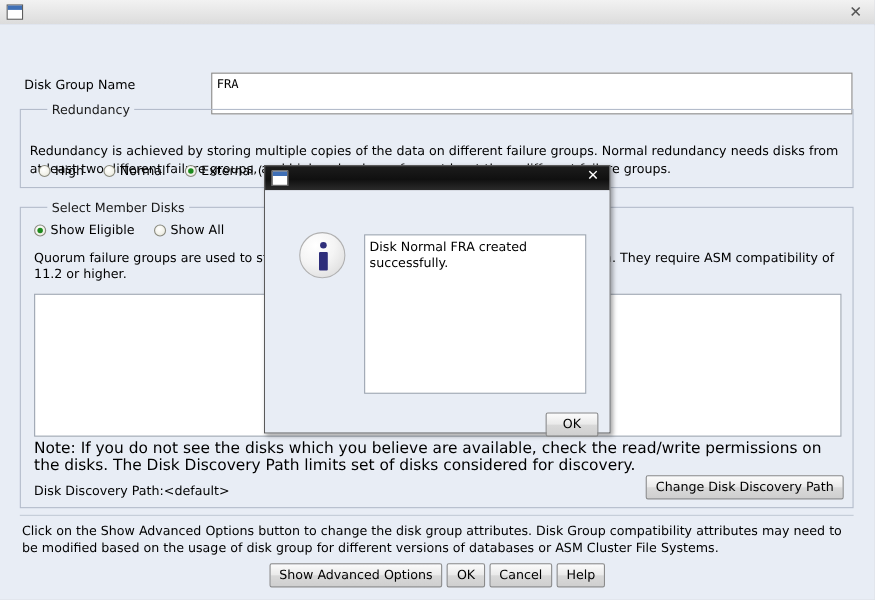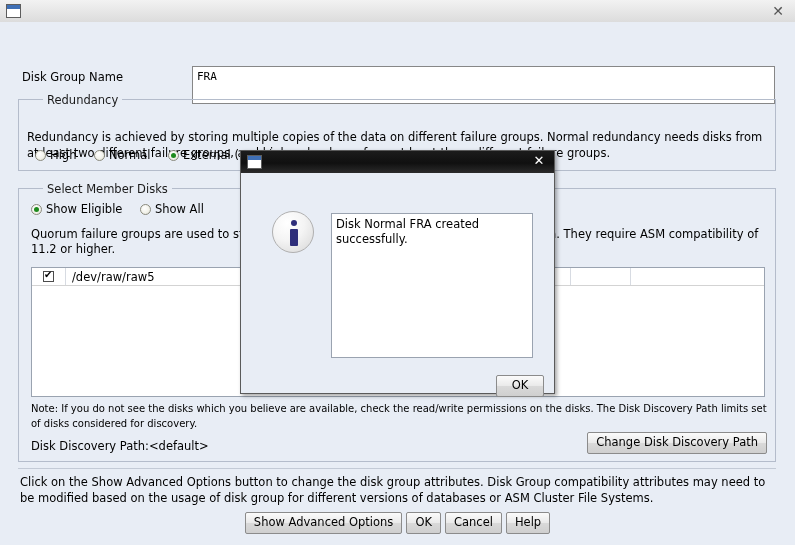--- a/index.html
+++ b/index.html
@@ -229,21 +229,21 @@
     font-size: 10px;
     line-height: 11px;
     color: #000;
   }
 
   
   #note-text {
     position: absolute;
     left: 12px; top: 212px;
     width: 738px;
-    font-size: 10px;
+    font-size: 14px;
     line-height: 15px;
   }
   #discovery-label {
     position: absolute;
     left: 12px; top: 250px;
     font-size: 11.5px;
   }
   #change-path-btn {
     position: absolute;
     right: 8px; top: 243px;
@@ -408,28 +408,20 @@
           <span class="radio-dot sel"></span><span>Show Eligible</span>
         </span>
         <span class="radio-item">
           <span class="radio-dot"></span><span>Show All</span>
         </span>
       </div>
 
       <div id="quorum-desc">Quorum failure groups are used to store voting files and they cannot contain any user data. They require ASM compatibility of 11.2 or higher.</div>
 
       <div id="disk-table">
-        <div class="tr">
-          <div class="td chk">
-            <span class="cbox on"></span>
-          </div>
-          <div class="td" style="width:505px">/dev/raw/raw5</div>
-          <div class="td" style="width:60px"></div>
-          <div class="td" style="width:133px;border-right:none"></div>
-        </div>
       </div>
 
       <div id="note-text">Note: If you do not see the disks which you believe are available, check the read/write permissions on the disks. The Disk Discovery Path limits set of disks considered for discovery.</div>
       <div id="discovery-label">Disk Discovery Path:&lt;default&gt;</div>
       <div class="btn" id="change-path-btn">Change Disk Discovery Path</div>
     </div>
 
     <div id="bottom-sep"></div>
     <div id="bottom-desc">Click on the Show Advanced Options button to change the disk group attributes. Disk Group compatibility attributes may need to be modified based on the usage of disk group for different versions of databases or ASM Cluster File Systems.</div>
     <div id="bottom-buttons">

